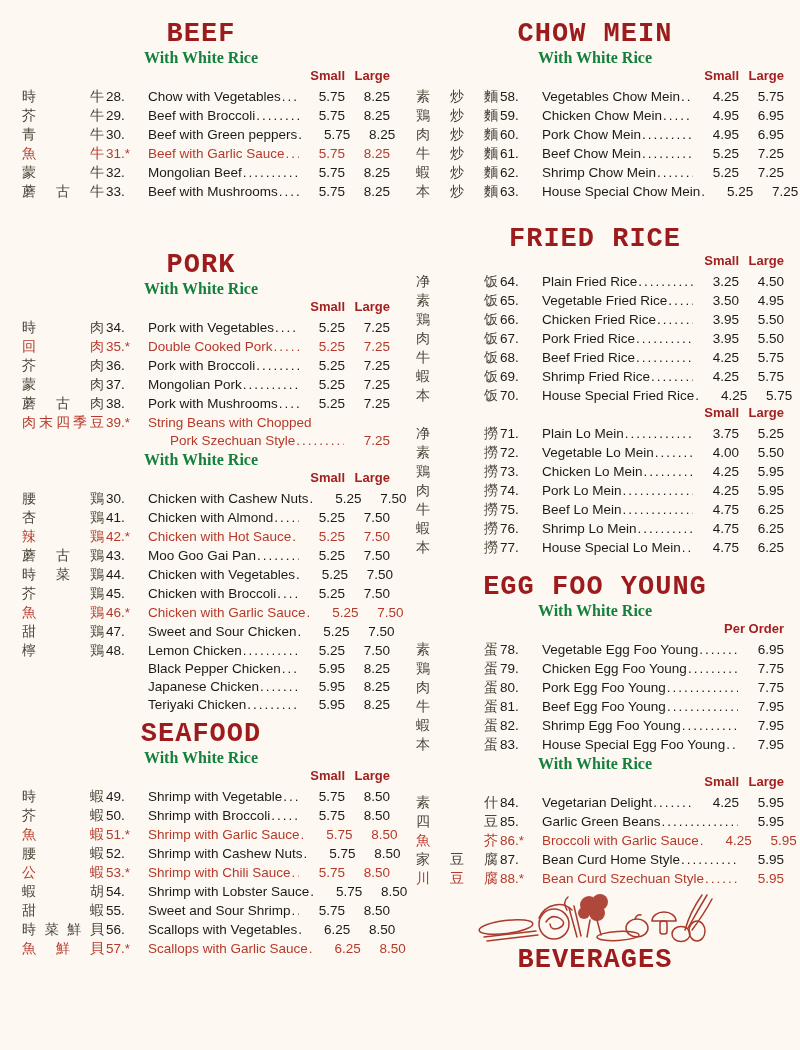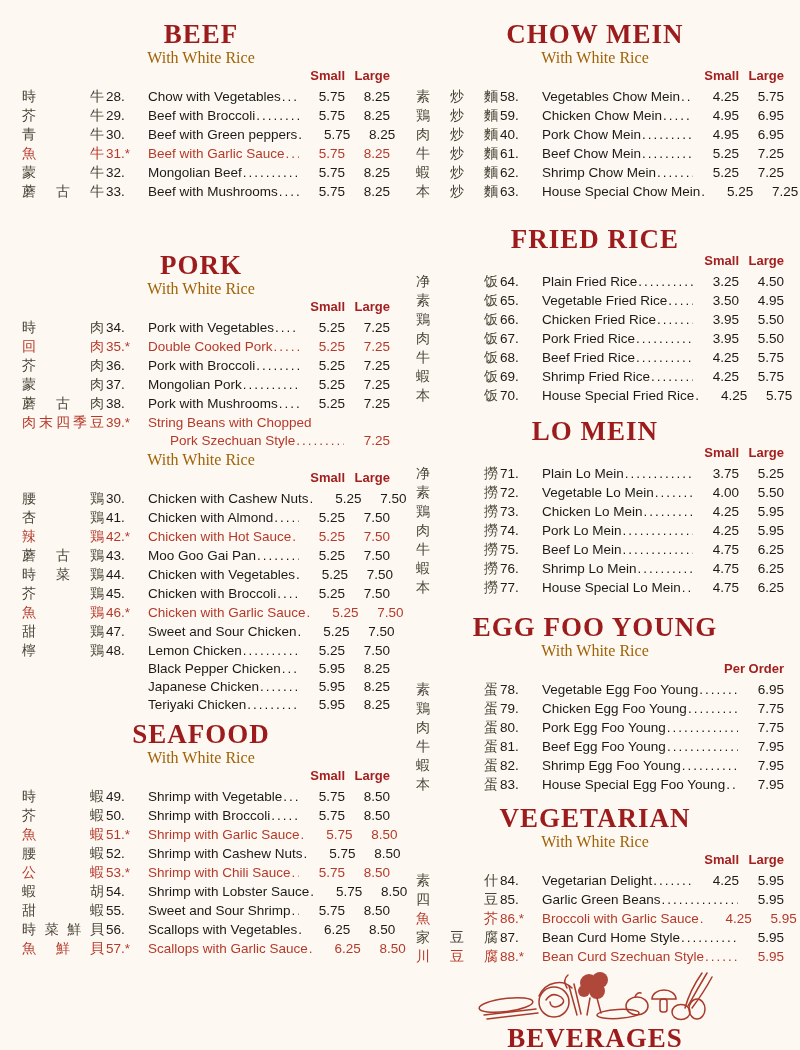--- a/index.html
+++ b/index.html
@@ -10,32 +10,32 @@
     overflow:hidden;
     font-family:"Liberation Sans", sans-serif;
     color:#1c1a17;
   }
   .column{position:absolute;top:0;width:378px;}
   #col-left{left:12px;}
   #col-right{left:406px;}
 
   .section-title{
     text-align:center;
-    font-family:Liberation Serif, serif;
+    font-family:Liberation Mono, monospace;
     font-weight:bold;
     font-size:27px;line-height:28px;
     letter-spacing:1px;
     color:#9c1b1c;
   }
   .section-sub{
     text-align:center;
     font-family:"Liberation Serif","DejaVu Serif",serif;
-    font-weight:normal;
+    font-weight:bold;
     font-size:16px;line-height:20px;
-    color:#a16207;
+    color:#15803d;
   }
   .price-header{
     display:flex;align-items:baseline;
     line-height:15px;margin-bottom:4px;
     font-size:13px;font-weight:bold;
     color:#a32020;
   }
   .ph-spacer{flex:1;}
   .ph-label{width:45px;text-align:right;flex-shrink:0;}
   .ph-wide{width:95px;text-align:right;flex-shrink:0;}
@@ -516,21 +516,21 @@
         <span class="dots"></span>
         <span class="price">4.95</span>
         <span class="price">6.95</span>
       </div>
       <div class="item-row">
         <span class="cn">
           <span class="ch">肉</span>
           <span class="ch">炒</span>
           <span class="ch">麵</span>
         </span>
-        <span class="num">40.</span>
+        <span class="num">60.</span>
         <span class="dish">Pork Chow Mein</span>
         <span class="dots"></span>
         <span class="price">4.95</span>
         <span class="price">6.95</span>
       </div>
       <div class="item-row">
         <span class="cn">
           <span class="ch">牛</span>
           <span class="ch">炒</span>
           <span class="ch">麵</span>
@@ -645,21 +645,20 @@
           <span class="ch">饭</span>
         </span>
         <span class="num">70.</span>
         <span class="dish">House Special Fried Rice</span>
         <span class="dots"></span>
         <span class="price">4.25</span>
         <span class="price">5.75</span>
       </div>
     </div>
     <div class="section sec-lo-mein">
-      <div class="section-title">LO MEIN</div>
       <div class="price-header">
         <span class="ph-spacer"></span>
         <span class="ph-label">Small</span>
         <span class="ph-label">Large</span>
       </div>
       <div class="item-row">
         <span class="cn">
           <span class="ch">净</span>
           <span class="ch">撈</span>
         </span>
@@ -798,21 +797,20 @@
           <span class="ch">本</span>
           <span class="ch">蛋</span>
         </span>
         <span class="num">83.</span>
         <span class="dish">House Special Egg Foo Young</span>
         <span class="dots"></span>
         <span class="price">7.95</span>
       </div>
     </div>
     <div class="section sec-vegetarian">
-      <div class="section-title">VEGETARIAN</div>
       <div class="section-sub">With White Rice</div>
       <div class="price-header">
         <span class="ph-spacer"></span>
         <span class="ph-label">Small</span>
         <span class="ph-label">Large</span>
       </div>
       <div class="item-row">
         <span class="cn">
           <span class="ch">素</span>
           <span class="ch">什</span>

